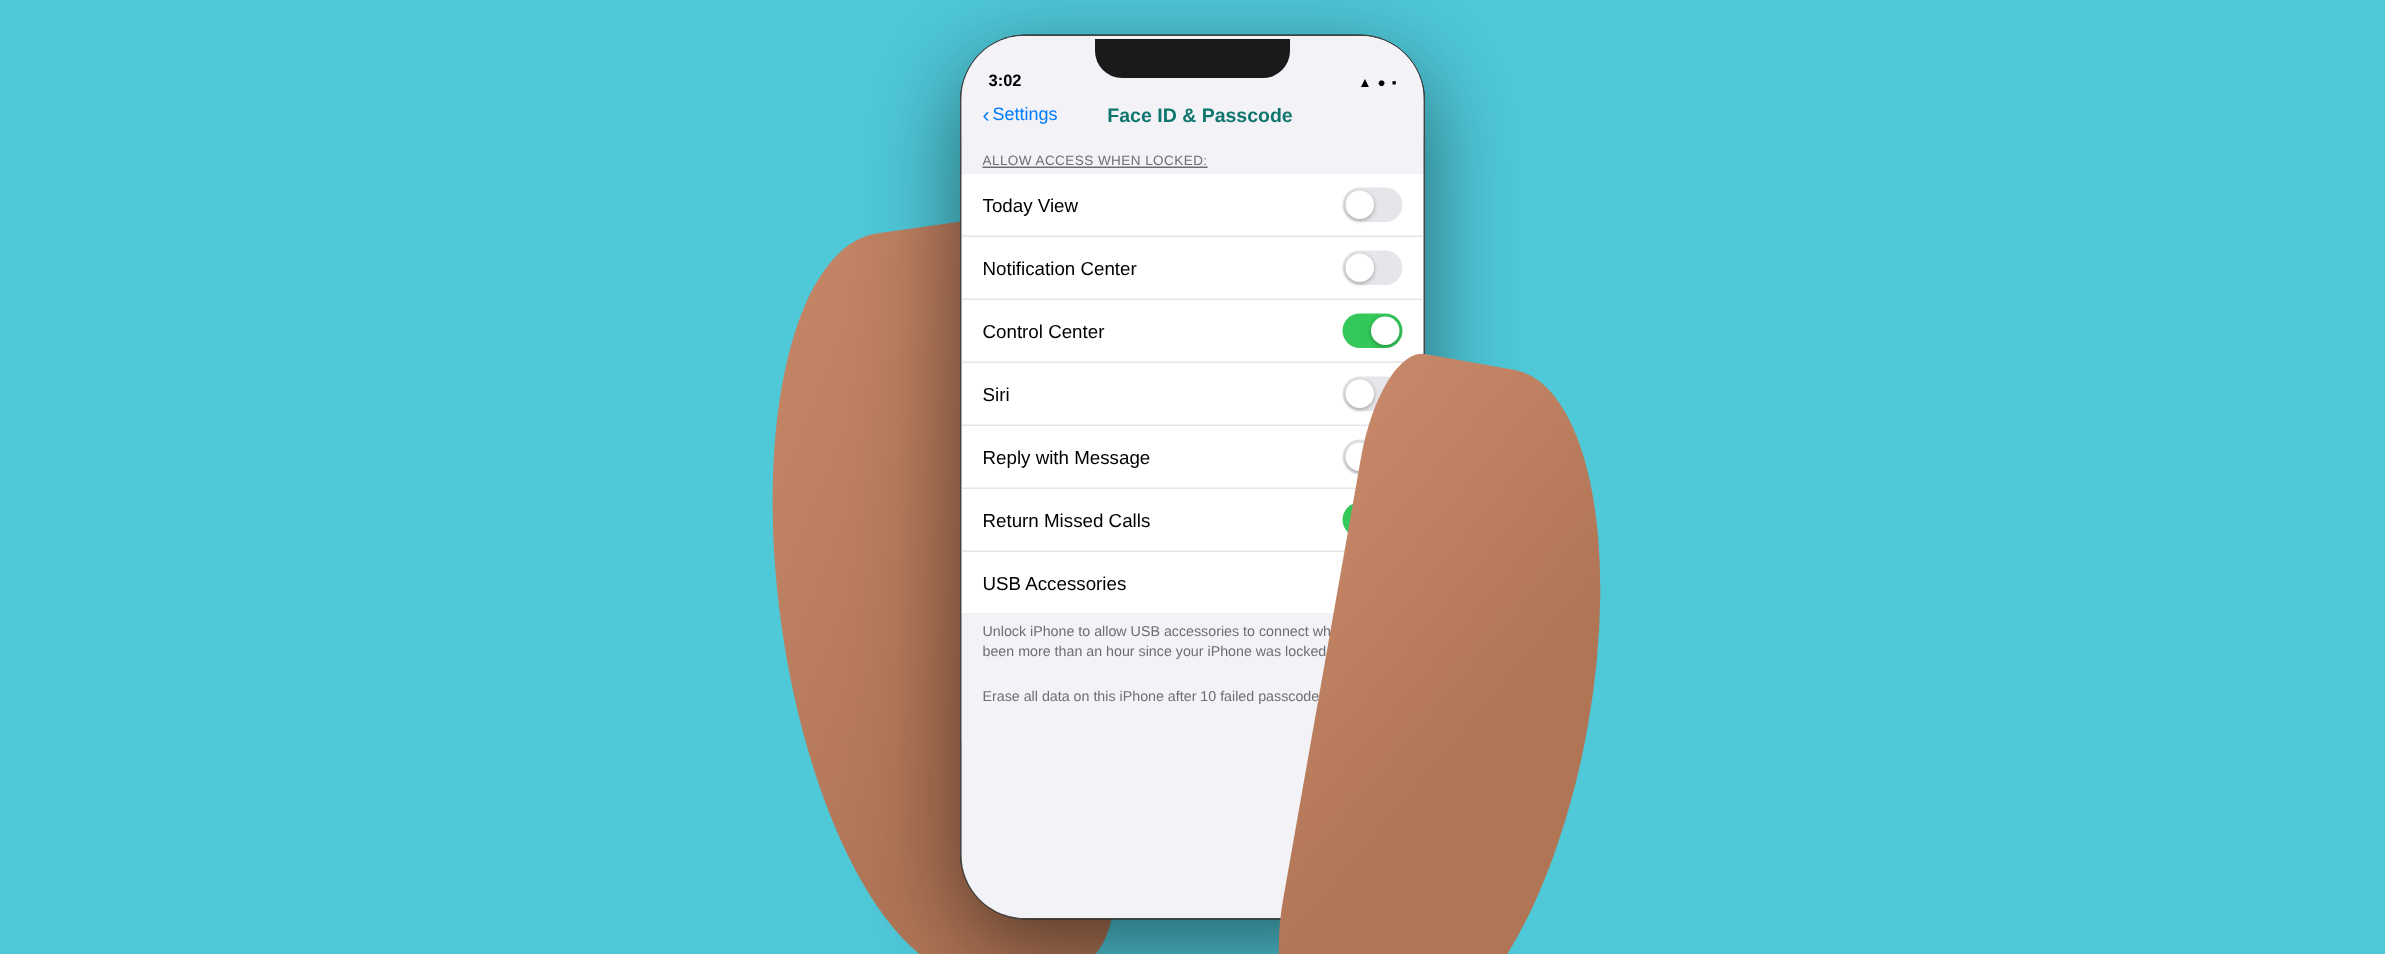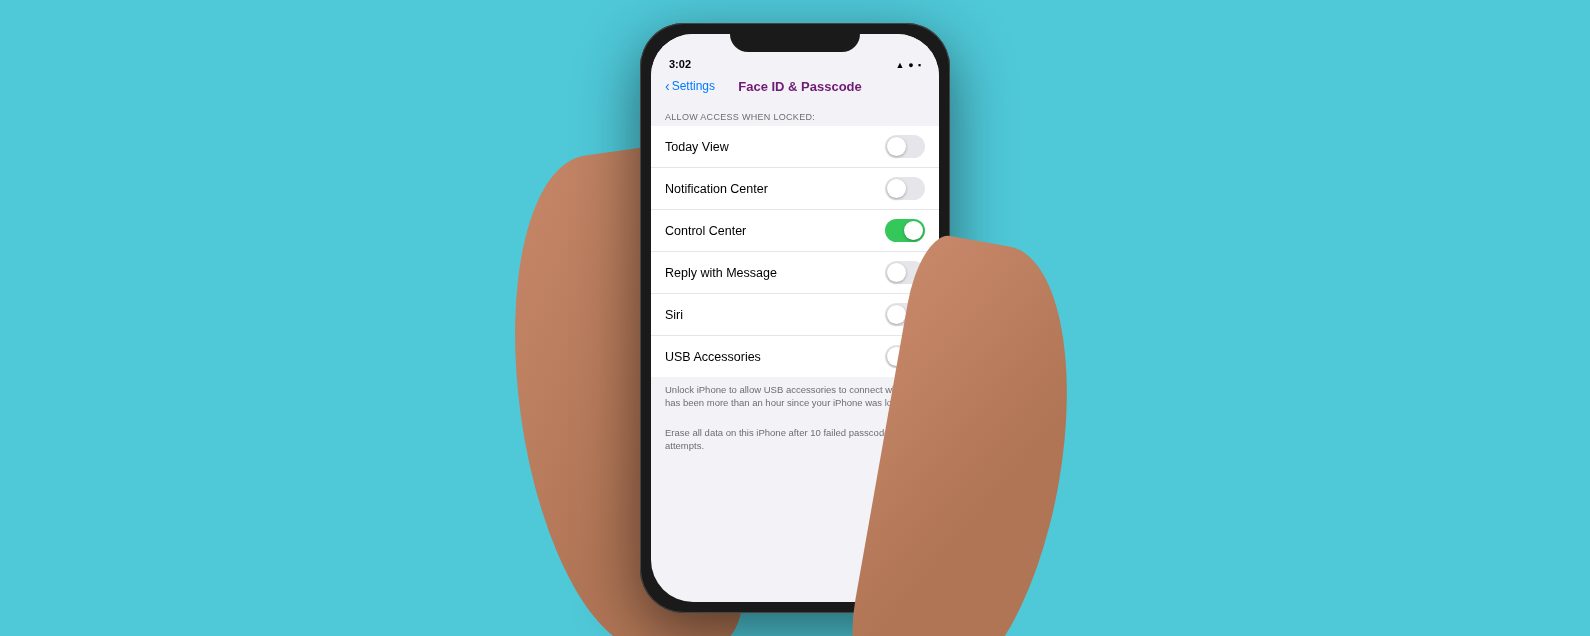--- a/index.html
+++ b/index.html
@@ -17,21 +17,21 @@
     }
 
     
     .phone-frame {
       position: relative;
       z-index: 10;
       width: 310px;
       height: 590px;
       background: #1a1a1a;
       border-radius: 44px;
-      padding: 11px;
+      padding: 1px;
       box-shadow: 0 20px 60px rgba(0,0,0,0.5), inset 0 0 0 1px #444;
     }
 
     .phone-inner {
       width: 100%;
       height: 100%;
       background: #f2f2f7;
       border-radius: 42px;
       overflow: hidden;
       display: flex;
@@ -98,21 +98,21 @@
     .back-chevron {
       font-size: 14px;
       color: #007aff;
     }
 
     .nav-title {
       flex: 1;
       text-align: center;
       font-size: 13px;
       font-weight: 600;
-      color: #701a75;
+      color: #0f766e;
       margin-left: -40px;
     }
 
     
     .settings-content {
       flex: 1;
       overflow-y: auto;
       overflow-x: hidden;
     }
 
@@ -122,20 +122,21 @@
 
     
     .section-header {
       padding: 10px 14px 4px;
       font-size: 9px;
       font-weight: 400;
       color: #6d6d72;
       letter-spacing: 0.3px;
       text-transform: uppercase;
       background: #f2f2f7;
+      text-decoration: underline;
     }
 
     
     .settings-group {
       background: #86efac;
       margin: 0;
       border-radius: 0;
     }
 
     .settings-row {
@@ -285,35 +286,41 @@
           </div>
 
           <div class="settings-row">
             <span class="row-label">Control Center</span>
             <div class="toggle on">
               <div class="toggle-knob"></div>
             </div>
           </div>
 
           <div class="settings-row">
+            <span class="row-label">Siri</span>
+            <div class="toggle off">
+              <div class="toggle-knob"></div>
+            </div>
+          </div>
+
+          <div class="settings-row">
             <span class="row-label">Reply with Message</span>
             <div class="toggle off">
               <div class="toggle-knob"></div>
             </div>
           </div>
 
-          <div class="settings-row">
-            <span class="row-label">Siri</span>
-            <div class="toggle off">
-              <div class="toggle-knob"></div>
-            </div>
-          </div>
-
-
-
+
+
+          <div class="settings-row">
+            <span class="row-label">Return Missed Calls</span>
+            <div class="toggle on">
+              <div class="toggle-knob"></div>
+            </div>
+          </div>
 
           <div class="settings-row">
             <span class="row-label">USB Accessories</span>
             <div class="toggle off">
               <div class="toggle-knob"></div>
             </div>
           </div>
 
         </div>
 

